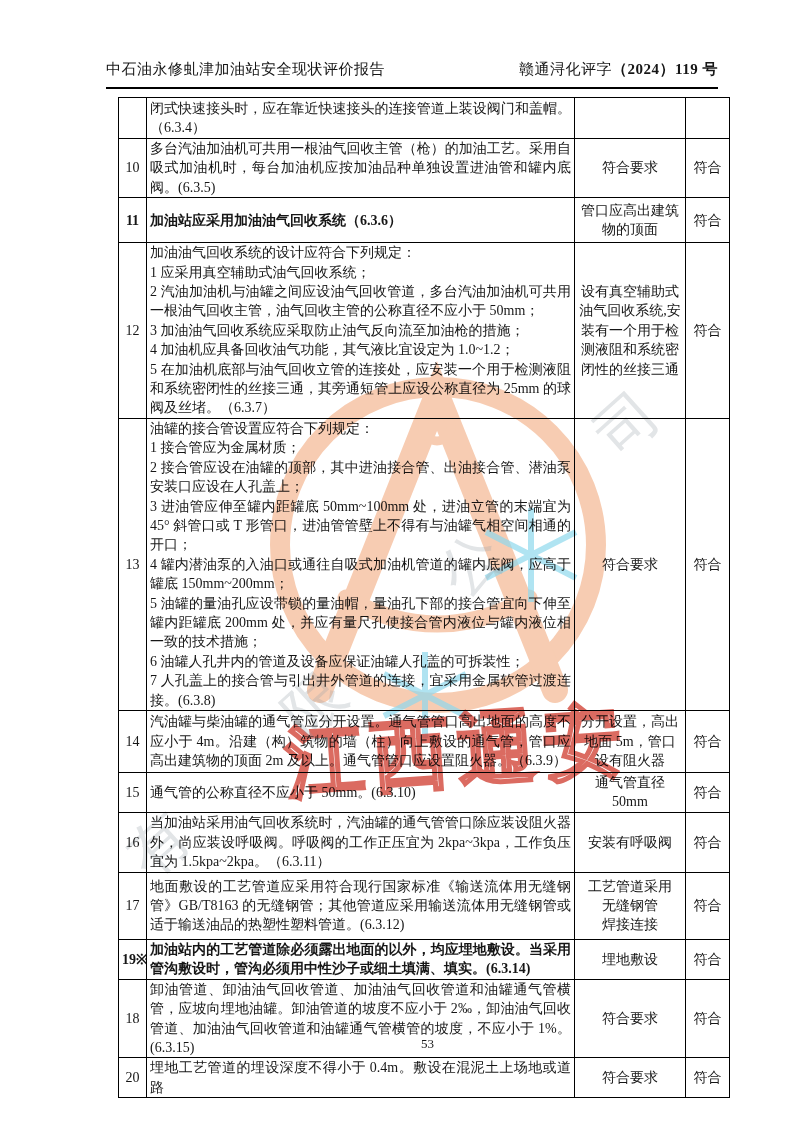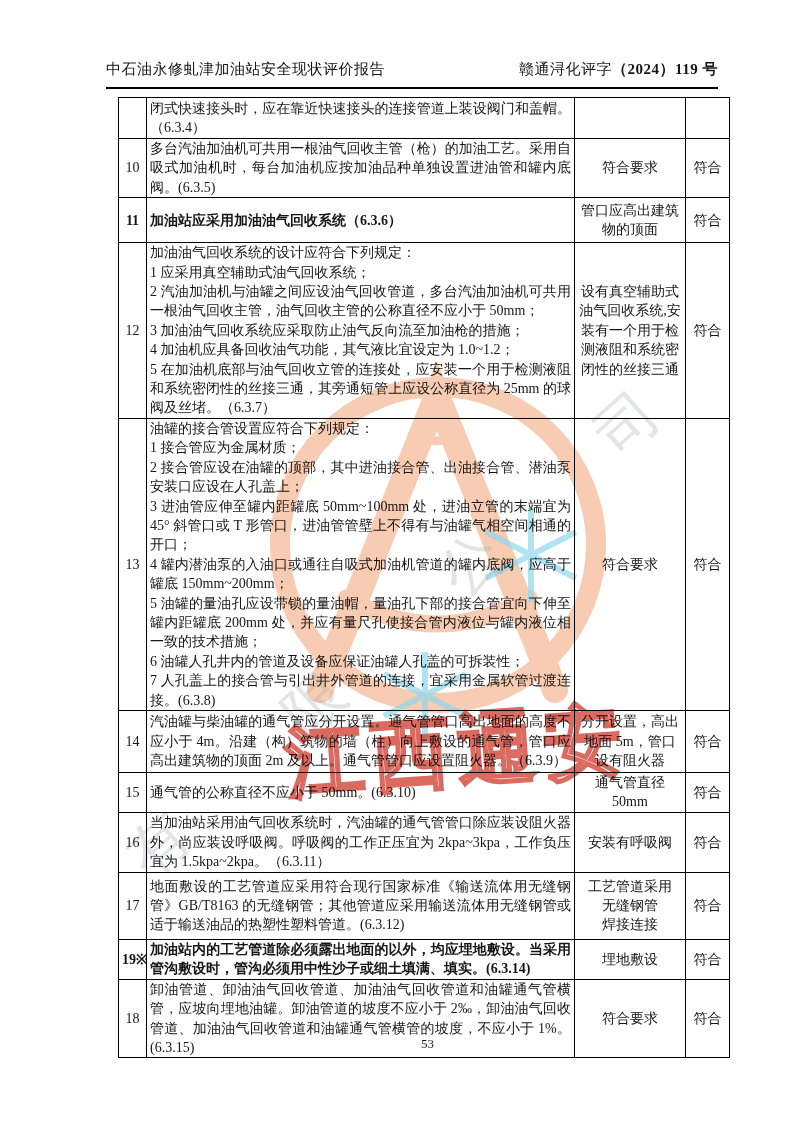--- a/index.html
+++ b/index.html
@@ -153,20 +153,26 @@
           <td class="content-cell">加油站内的工艺管道除必须露出地面的以外，均应埋地敷设。当采用管沟敷设时，管沟必须用中性沙子或细土填满、填实。(6.3.14)</td>
           <td class="eval-cell">埋地敷设</td>
           <td class="conc-cell">符合</td>
         </tr>
         <tr>
           <td class="num-cell">18</td>
           <td class="content-cell">卸油管道、卸油油气回收管道、加油油气回收管道和油罐通气管横管，应坡向埋地油罐。卸油管道的坡度不应小于 2‰，卸油油气回收管道、加油油气回收管道和油罐通气管横管的坡度，不应小于 1%。(6.3.15)</td>
           <td class="eval-cell">符合要求</td>
           <td class="conc-cell">符合</td>
         </tr>
+        <tr>
+          <td class="num-cell">20</td>
+          <td class="content-cell">埋地工艺管道的埋设深度不得小于 0.4m。敷设在混泥土上场地或道路</td>
+          <td class="eval-cell">符合要求</td>
+          <td class="conc-cell">符合</td>
+        </tr>
       </tbody>
   </table>
 
   <div class="footer">
     <span>53</span>
   </div>
 
   <svg class="watermark" width="793" height="1122" viewBox="0 0 793 1122">
 
     <g opacity="0.5" stroke="#ef9a66" fill="none" stroke-linecap="round">

